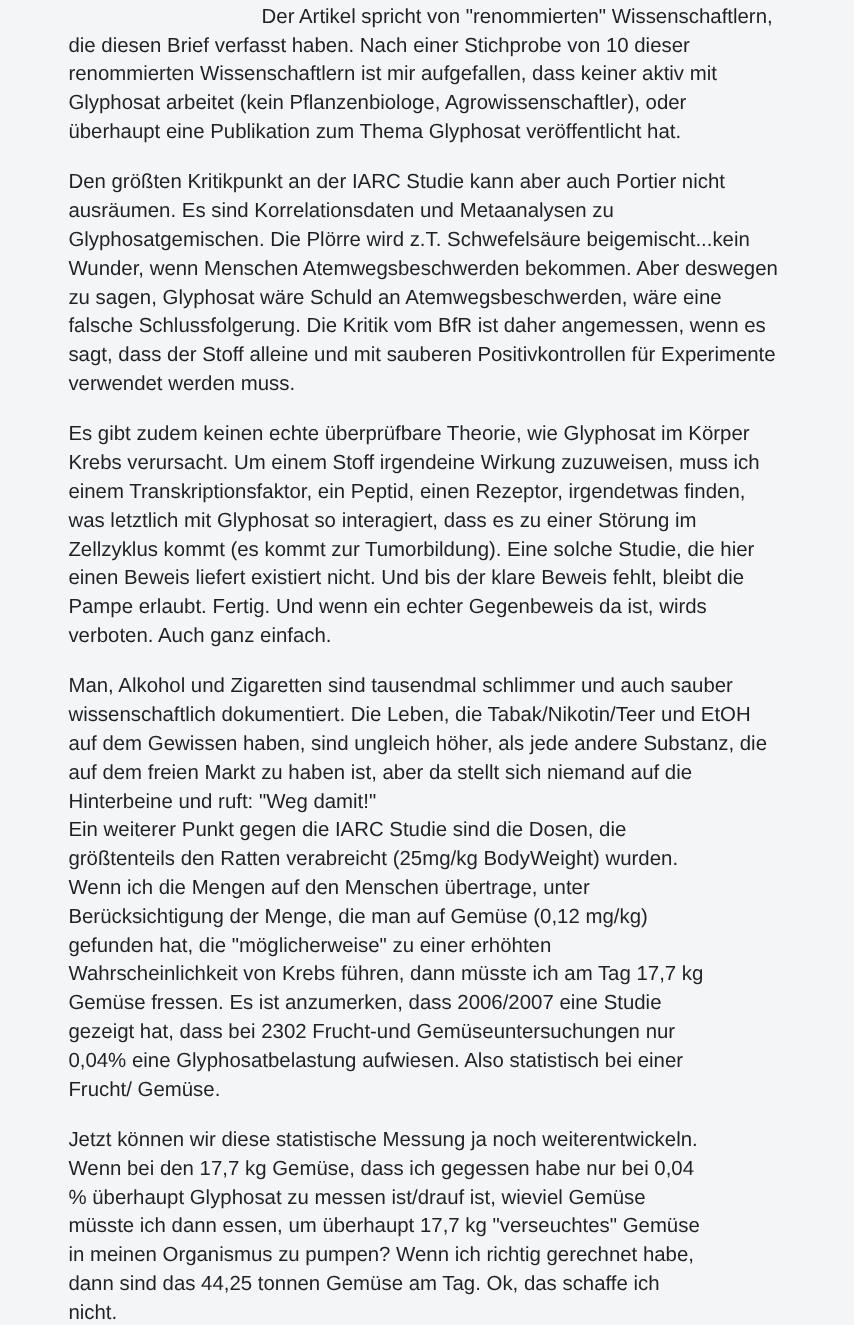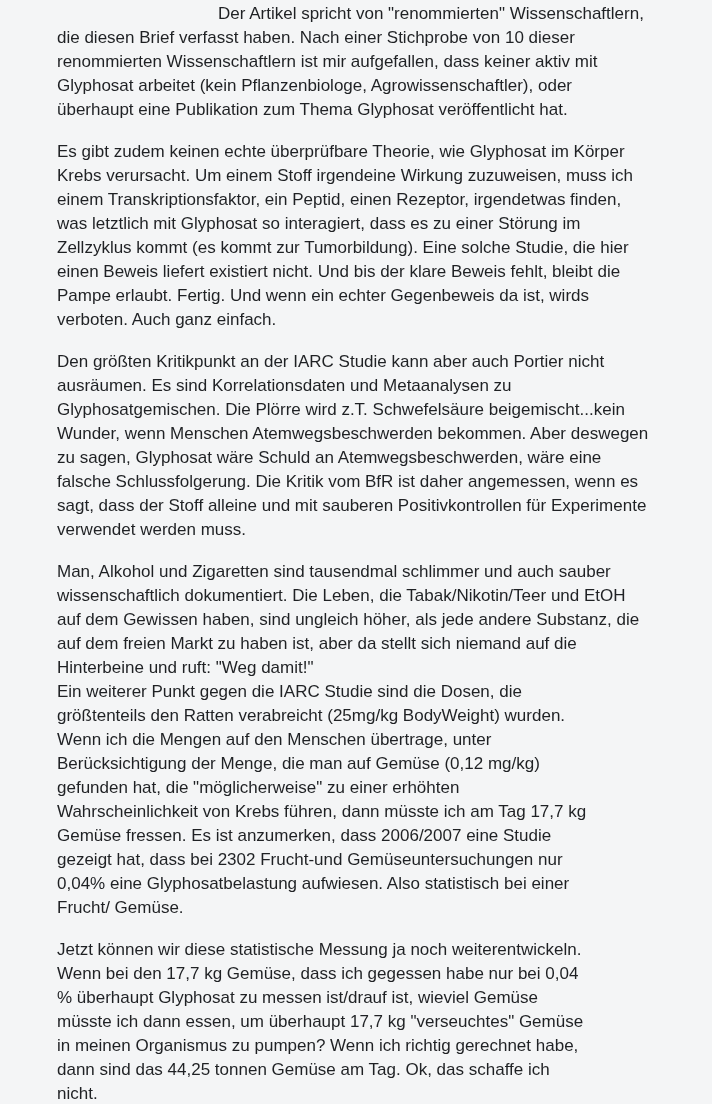--- a/index.html
+++ b/index.html
@@ -30,36 +30,36 @@
 </style>
 </head>
 <body>
 
 <main class="article">
   <p class="para para--first">Der Artikel spricht von "renommierten" Wissenschaftlern,
 die diesen Brief verfasst haben. Nach einer Stichprobe von 10 dieser
 renommierten Wissenschaftlern ist mir aufgefallen, dass keiner aktiv mit
 Glyphosat arbeitet (kein Pflanzenbiologe, Agrowissenschaftler), oder
 überhaupt eine Publikation zum Thema Glyphosat veröffentlicht hat.</p>
+  <p class="para">Den größten Kritikpunkt an der IARC Studie kann aber auch Portier nicht
+ausräumen. Es sind Korrelationsdaten und Metaanalysen zu
+Glyphosatgemischen. Die Plörre wird z.T. Schwefelsäure beigemischt...kein
+Wunder, wenn Menschen Atemwegsbeschwerden bekommen. Aber deswegen
+zu sagen, Glyphosat wäre Schuld an Atemwegsbeschwerden, wäre eine
+falsche Schlussfolgerung. Die Kritik vom BfR ist daher angemessen, wenn es
+sagt, dass der Stoff alleine und mit sauberen Positivkontrollen für Experimente
+verwendet werden muss.</p>
   <p class="para">Es gibt zudem keinen echte überprüfbare Theorie, wie Glyphosat im Körper
 Krebs verursacht. Um einem Stoff irgendeine Wirkung zuzuweisen, muss ich
 einem Transkriptionsfaktor, ein Peptid, einen Rezeptor, irgendetwas finden,
 was letztlich mit Glyphosat so interagiert, dass es zu einer Störung im
 Zellzyklus kommt (es kommt zur Tumorbildung). Eine solche Studie, die hier
 einen Beweis liefert existiert nicht. Und bis der klare Beweis fehlt, bleibt die
 Pampe erlaubt. Fertig. Und wenn ein echter Gegenbeweis da ist, wirds
 verboten. Auch ganz einfach.</p>
-  <p class="para">Den größten Kritikpunkt an der IARC Studie kann aber auch Portier nicht
-ausräumen. Es sind Korrelationsdaten und Metaanalysen zu
-Glyphosatgemischen. Die Plörre wird z.T. Schwefelsäure beigemischt...kein
-Wunder, wenn Menschen Atemwegsbeschwerden bekommen. Aber deswegen
-zu sagen, Glyphosat wäre Schuld an Atemwegsbeschwerden, wäre eine
-falsche Schlussfolgerung. Die Kritik vom BfR ist daher angemessen, wenn es
-sagt, dass der Stoff alleine und mit sauberen Positivkontrollen für Experimente
-verwendet werden muss.</p>
   <p class="para">Man, Alkohol und Zigaretten sind tausendmal schlimmer und auch sauber
 wissenschaftlich dokumentiert. Die Leben, die Tabak/Nikotin/Teer und EtOH
 auf dem Gewissen haben, sind ungleich höher, als jede andere Substanz, die
 auf dem freien Markt zu haben ist, aber da stellt sich niemand auf die
 Hinterbeine und ruft: "Weg damit!"
 Ein weiterer Punkt gegen die IARC Studie sind die Dosen, die
 größtenteils den Ratten verabreicht (25mg/kg BodyWeight) wurden.
 Wenn ich die Mengen auf den Menschen übertrage, unter
 Berücksichtigung der Menge, die man auf Gemüse (0,12 mg/kg)
 gefunden hat, die "möglicherweise" zu einer erhöhten

